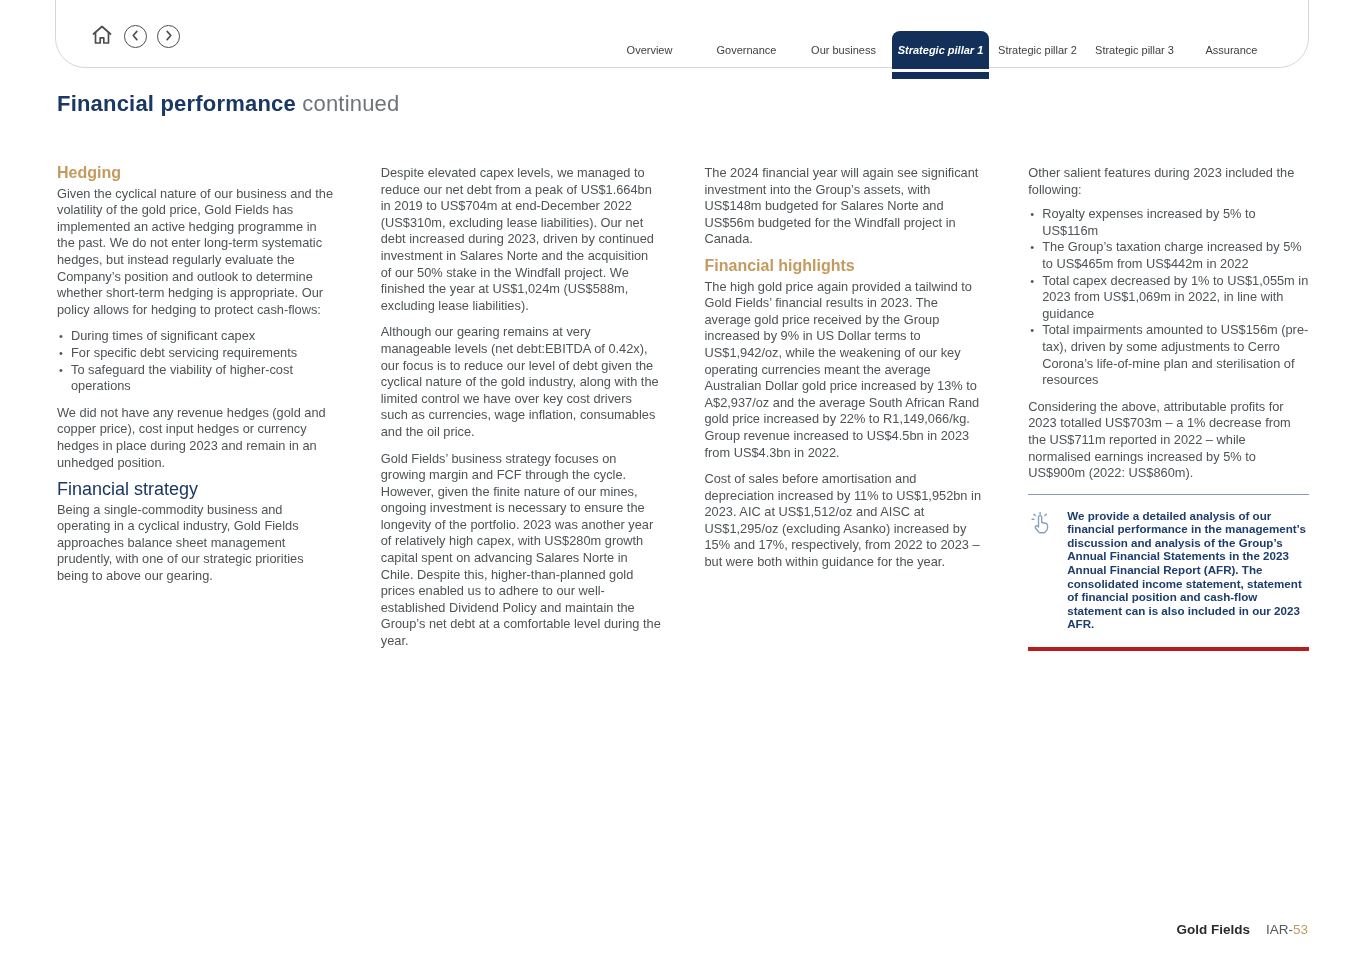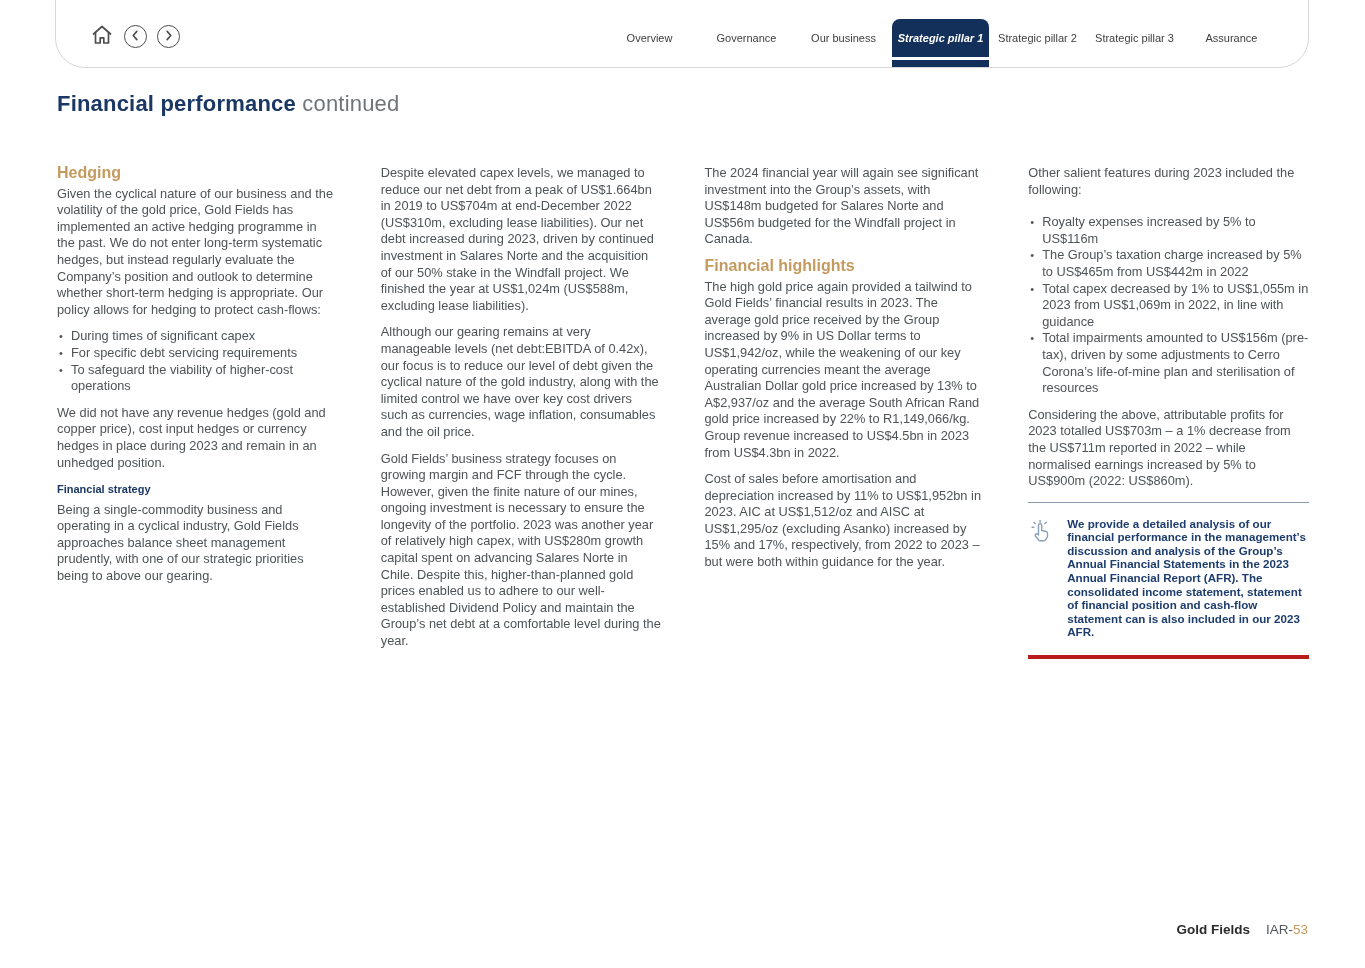--- a/index.html
+++ b/index.html
@@ -10,21 +10,21 @@
   .header-card {
     position:absolute; left:55px; top:-46px; width:1254px; height:114px;
     background:#fff; border:1px solid #d7d7d7; border-radius:30px;
   }
   .nav-icons { position:absolute; left:34px; top:68px; display:flex; align-items:center; gap:10px; }
   .icon-btn { background:none; border:none; cursor:pointer; display:flex; align-items:center; justify-content:center; padding:0; }
   .home-btn svg { width:24px; height:24px; stroke:#4d4d4d; }
   .circle-btn { width:23px; height:23px; border:1.6px solid #4d4d4d; border-radius:50%; }
   .circle-btn svg { width:11px; height:11px; stroke:#4d4d4d; }
 
-  .tabs { position:absolute; right:28px; top:64px; display:flex; }
+  .tabs { position:absolute; right:28px; top:76px; display:flex; }
   .tab {
     position:relative; width:97px; height:38px; display:flex; align-items:center; justify-content:center;
     font-size:11px; color:#3e3e3e; cursor:pointer; text-align:center;
   }
   .tab.active {
     background:#12305a; color:#ffffff; font-weight:bold; border-radius:8px 8px 0 0;font-style:italic;
   }
   .tab.active::after {
     content:""; position:absolute; left:0; right:0; top:41px; height:7px; background:#12305a;
   }
@@ -34,21 +34,21 @@
   .page-title .cont { font-weight:normal; color:#6e7478; }
 
   
   .content {
     position:absolute; left:57px; top:165px; width:1252px;
     display:grid; grid-template-columns:repeat(4, 1fr); column-gap:43px;
     font-size:12.8px; line-height:16.6px; color:#4e5356;
   }
   .content p { margin:0 0 10px; }
   .gold-heading { color:#c49a5e; font-weight:bold; font-size:16px; margin:0 0 4px; }
-  .navy-heading { color:#1b3764; font-weight:bold; font-size:11px; margin:8px 0 4px; }
+  .navy-heading { color:#1b3764; font-weight:normal; font-size:18px; margin:8px 0 4px; }
   .mt { margin-top:8px; }
 
   ul.bullets { list-style:none; margin:0 0 10px; }
   ul.bullets li { position:relative; padding-left:14px; }
   ul.bullets li::before { content:"•"; position:absolute; left:2px; top:0; color:#4e5356; font-size:11px; }
 
   
   .callout {
     margin-top:12px; border-top:1px solid #8a99ad; border-bottom:4px solid #b91c1c;
     padding:14px 0 16px; display:flex; gap:13px; align-items:flex-start;
@@ -132,21 +132,21 @@
     </div>
 
     <div class="col">
       <p>The 2024 financial year will again see significant investment into the Group’s assets, with US$148m budgeted for Salares Norte and US$56m budgeted for the Windfall project in Canada.</p>
       <h3 class="gold-heading mt">Financial highlights</h3>
       <p>The high gold price again provided a tailwind to Gold Fields’ financial results in 2023. The average gold price received by the Group increased by 9% in US Dollar terms to US$1,942/oz, while the weakening of our key operating currencies meant the average Australian Dollar gold price increased by 13% to A$2,937/oz and the average South African Rand gold price increased by 22% to R1,149,066/kg. Group revenue increased to US$4.5bn in 2023 from US$4.3bn in 2022.</p>
       <p class="mt">Cost of sales before amortisation and depreciation increased by 11% to US$1,952bn in 2023. AIC at US$1,512/oz and AISC at US$1,295/oz (excluding Asanko) increased by 15% and 17%, respectively, from 2022 to 2023 – but were both within guidance for the year.</p>
     </div>
 
     <div class="col">
-      <p style="margin-bottom:16px">Other salient features during 2023 included the following:</p>
+      <p style="margin-bottom:8px">Other salient features during 2023 included the following:</p>
       <ul class="bullets">
         <li>Royalty expenses increased by 5% to US$116m</li>
         <li>The Group’s taxation charge increased by 5% to US$465m from US$442m in 2022</li>
         <li>Total capex decreased by 1% to US$1,055m in 2023 from US$1,069m in 2022, in line with guidance</li>
         <li>Total impairments amounted to US$156m (pre-tax), driven by some adjustments to Cerro Corona’s life-of-mine plan and sterilisation of resources</li>
       </ul>
       <p class="mt">Considering the above, attributable profits for 2023 totalled US$703m – a 1% decrease from the US$711m reported in 2022 – while normalised earnings increased by 5% to US$900m (2022: US$860m).</p>
 
       <div class="callout">
         <span class="icon-wrap">

